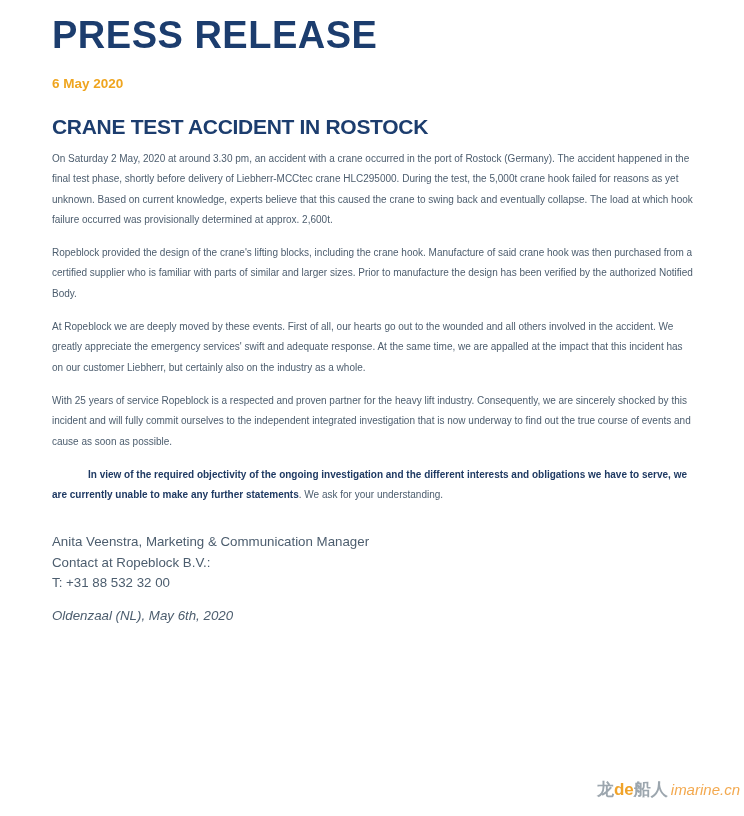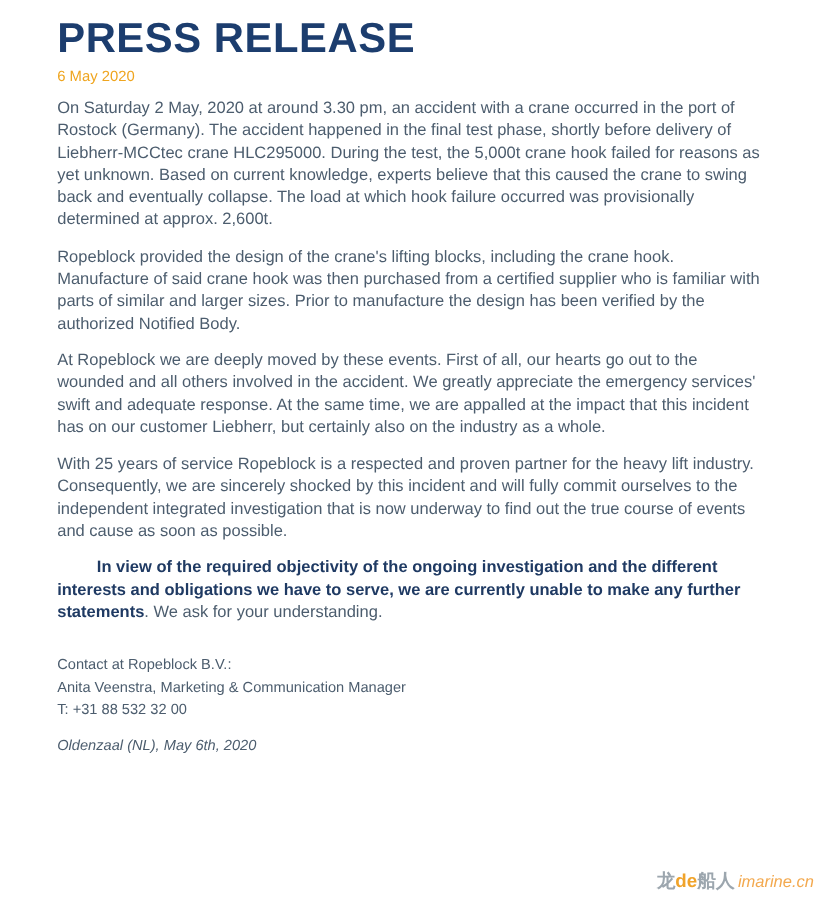--- a/index.html
+++ b/index.html
@@ -22,40 +22,40 @@
   }
   .doc-title {
     margin: 0;
     font-size: 38px;
     line-height: 44px;
     font-weight: 700;
     letter-spacing: 0.5px;
     color: #1C3D6E;
   }
   .doc-date {
-    margin-top: 4px;
+    margin-top: 18px;
     font-size: 13.5px;
     line-height: 18px;
-    font-weight: 400;
+    font-weight: 700;
     color: #EFA51F;
   }
   .doc-heading {
     margin: 21px 0 0 0;
     font-size: 21px;
     line-height: 25px;
     font-weight: 700;
     letter-spacing: -0.3px;
     color: #1C3D6E;
   }
   .body-copy {
     margin-top: 10px;
   }
   .body-copy p {
     margin: 0 0 13px 0;
-    font-size: 15px;
+    font-size: 10px;
     line-height: 20.3px;
     color: #4C5D6E;
   }
   .statement strong {
     color: #1F3A63;
     font-weight: 700;
     margin-left: 36px;
   }
   .contact-block {
     margin-top: 27px;
@@ -66,21 +66,21 @@
   .dateline {
     margin-top: 13px;
     font-size: 13.3px;
     line-height: 20.3px;
     color: #4C5D6E;
     font-style: italic;
   }
   .watermark {
     position: absolute;
     right: 4px;
-    bottom: 6px;
+    bottom: 18px;
     white-space: nowrap;
     font-size: 17px;
     line-height: 17px;
   }
   .wm-cjk {
     font-weight: 700;
     color: #9CA6AE;
   }
   .wm-de {
     font-weight: 700;
@@ -95,34 +95,35 @@
 </style>
 </head>
 <body>
 
 <div class="page">
 
   <h1 class="doc-title">PRESS RELEASE</h1>
 
   <div class="doc-date">6 May 2020</div>
 
+  <h2 class="doc-heading">CRANE TEST ACCIDENT IN ROSTOCK</h2>
 
   <div class="body-copy">
     <p>On Saturday 2 May, 2020 at around 3.30 pm, an accident with a crane occurred in the port of Rostock (Germany). The accident happened in the final test phase, shortly before delivery of Liebherr-MCCtec crane HLC295000. During the test, the 5,000t crane hook failed for reasons as yet unknown. Based on current knowledge, experts believe that this caused the crane to swing back and eventually collapse. The load at which hook failure occurred was provisionally determined at approx. 2,600t.</p>
     <p>Ropeblock provided the design of the crane's lifting blocks, including the crane hook. Manufacture of said crane hook was then purchased from a certified supplier who is familiar with parts of similar and larger sizes. Prior to manufacture the design has been verified by the authorized Notified Body.</p>
     <p>At Ropeblock we are deeply moved by these events. First of all, our hearts go out to the wounded and all others involved in the accident. We greatly appreciate the emergency services' swift and adequate response. At the same time, we are appalled at the impact that this incident has on our customer Liebherr, but certainly also on the industry as a whole.</p>
     <p>With 25 years of service Ropeblock is a respected and proven partner for the heavy lift industry. Consequently, we are sincerely shocked by this incident and will fully commit ourselves to the independent integrated investigation that is now underway to find out the true course of events and cause as soon as possible.</p>
     <p class="statement">
       <strong>In view of the required objectivity of the ongoing investigation and the different interests and obligations we have to serve, we are currently unable to make any further statements</strong><span>. We ask for your understanding.</span>
     </p>
   </div>
 
   <div class="contact-block">
+    <div>Anita Veenstra, Marketing &amp; Communication Manager</div>
     <div>Contact at Ropeblock B.V.:</div>
-    <div>Anita Veenstra, Marketing &amp; Communication Manager</div>
     <div>T: +31 88 532 32 00</div>
   </div>
 
   <div class="dateline">Oldenzaal (NL), May 6th, 2020</div>
 
 </div>
 
 <div class="watermark">
   <span class="wm-cjk">龙</span><span class="wm-de">de</span><span class="wm-cjk">船人</span><span class="wm-site">imarine.cn</span>
 </div>

